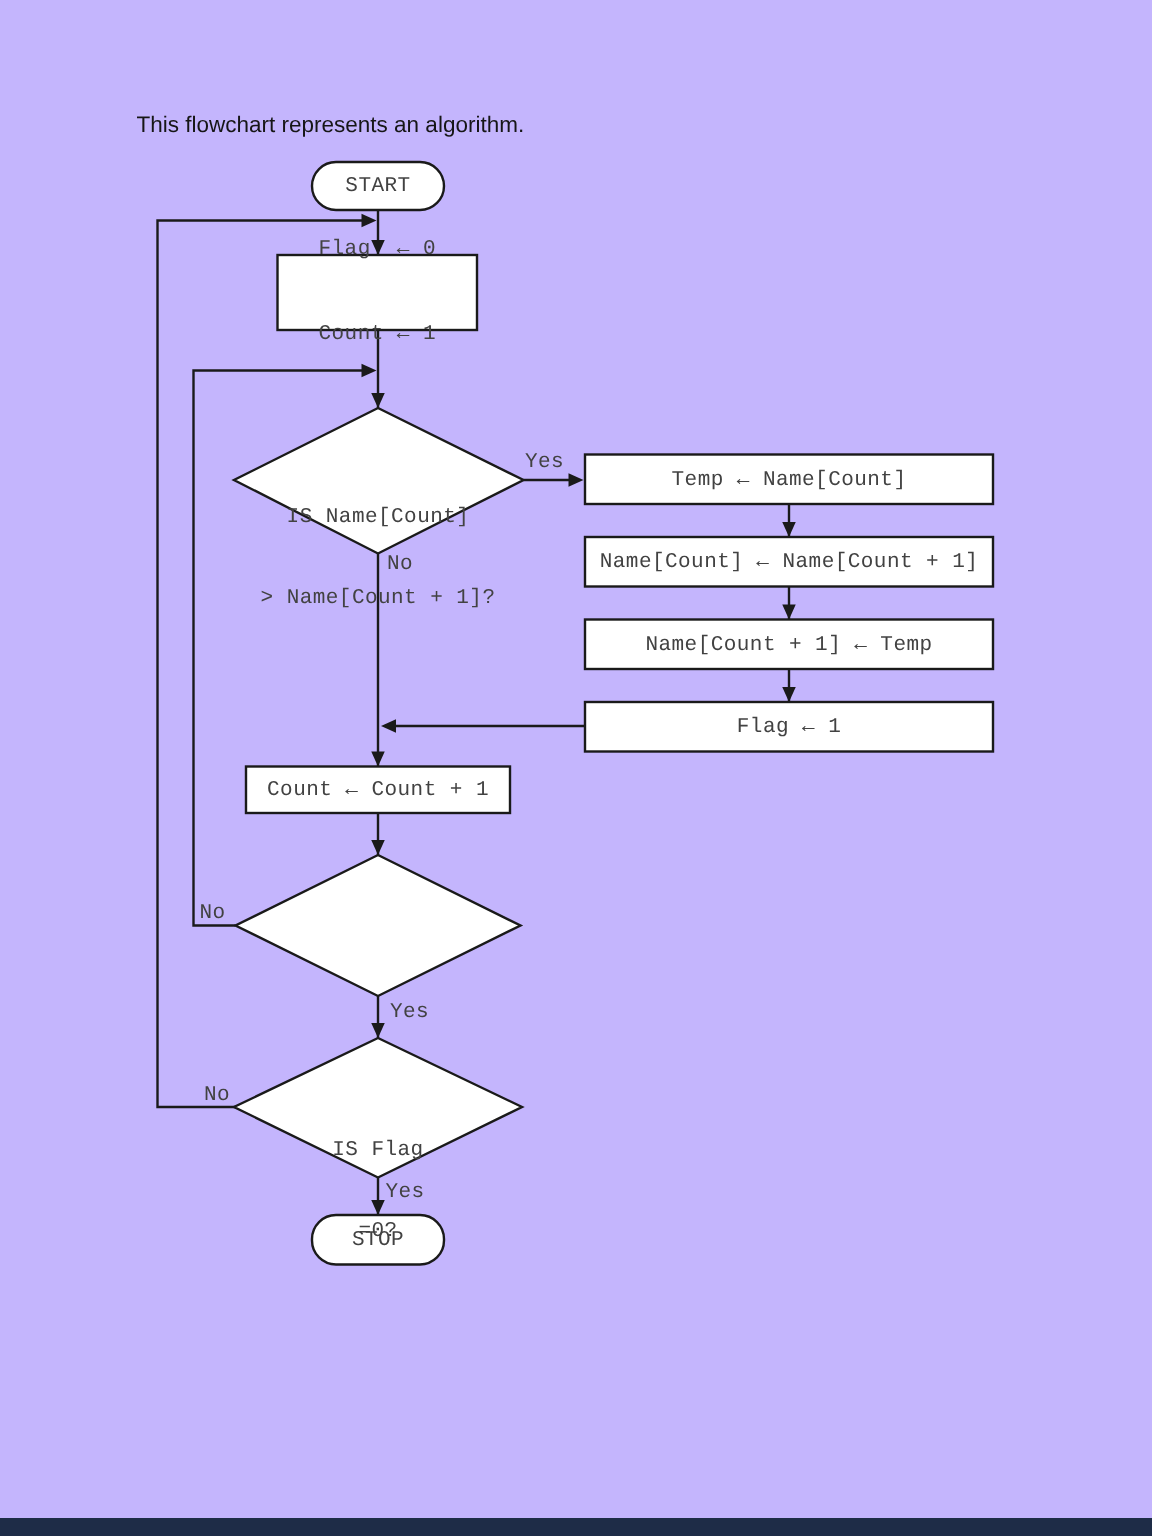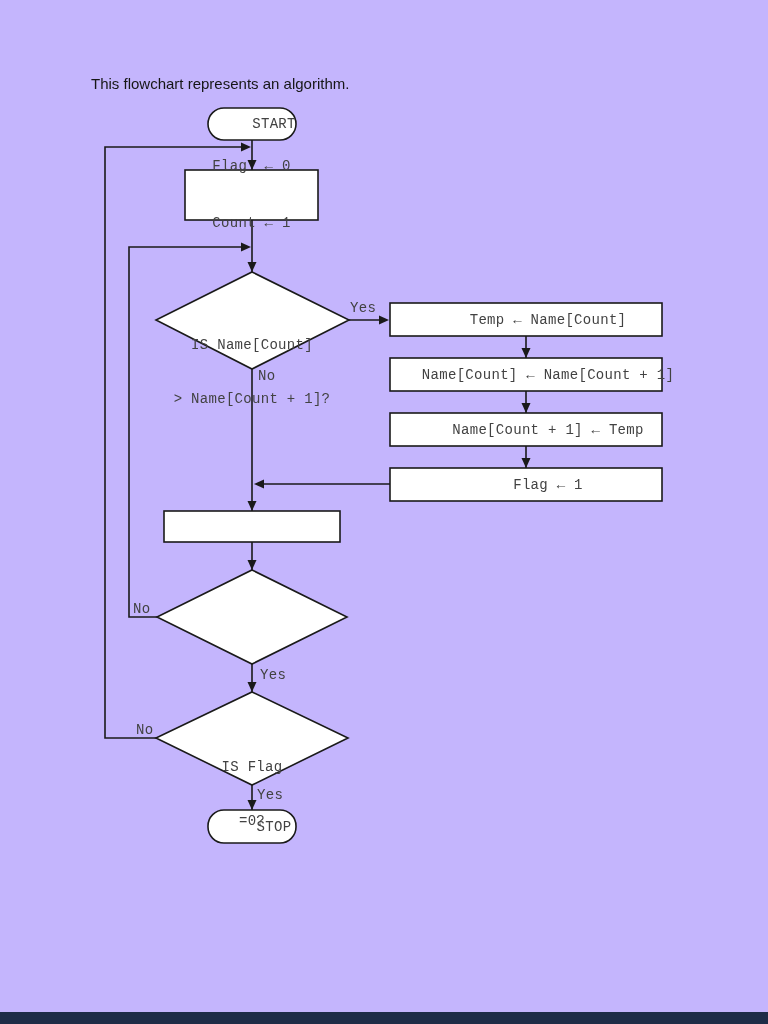--- a/index.html
+++ b/index.html
@@ -6,21 +6,21 @@
   .page{
     position:relative;width:768px;height:1024px;background:#c4b5fd;overflow:hidden;
     font-family:"Liberation Mono","DejaVu Sans Mono",monospace;color:#424242;
   }
   .intro{
     position:absolute;left:91px;top:75px;
     font-family:"Liberation Sans",sans-serif;font-size:15px;color:#161616;
   }
   svg.chart{position:absolute;left:0;top:0;}
   .lbl{position:absolute;font-size:14px;letter-spacing:.3px;white-space:pre;color:#424242;}
-  .center{display:flex;align-items:center;justify-content:center;text-align:left;padding-left:22px;}
+  .center{display:flex;align-items:center;justify-content:center;text-align:left;}
   .stack{display:flex;flex-direction:column;align-items:center;justify-content:center;}
   .stack .inner{width:max-content;text-align:center;line-height:19px;}
   .twoline{text-align:center;line-height:18px;}
   .footer-bar{position:absolute;left:0;bottom:0;width:768px;height:12px;background:#1e2c47;}
   .shape{fill:#ffffff;stroke:#1a1a1a;stroke-width:1.6;}
   .wire{fill:none;stroke:#1a1a1a;stroke-width:1.6;}
   .head{fill:#1a1a1a;stroke:none;}
 </style>
 </head>
 <body>
@@ -87,20 +87,21 @@
   </div>
 
   <div class="lbl center" style="left:390px;top:303px;width:272px;height:33px;">Temp ← Name[Count]</div>
 
   <div class="lbl center" style="left:390px;top:358px;width:272px;height:33px;">Name[Count] ← Name[Count + 1]</div>
 
   <div class="lbl center" style="left:390px;top:413px;width:272px;height:33px;">Name[Count + 1] ← Temp</div>
 
   <div class="lbl center" style="left:390px;top:468px;width:272px;height:33px;">Flag ← 1</div>
 
+  <div class="lbl center" style="left:164px;top:511px;width:176px;height:31px;">Count ← Count + 1</div>
 
 
   <div class="lbl twoline" style="left:157px;top:722px;width:190px;">
     <div>IS Flag</div>
     <div>=0?</div>
   </div>
 
   <div class="lbl center" style="left:208px;top:810px;width:88px;height:33px;">STOP</div>
 
   <div class="lbl" style="left:350px;top:300px;">Yes</div>

